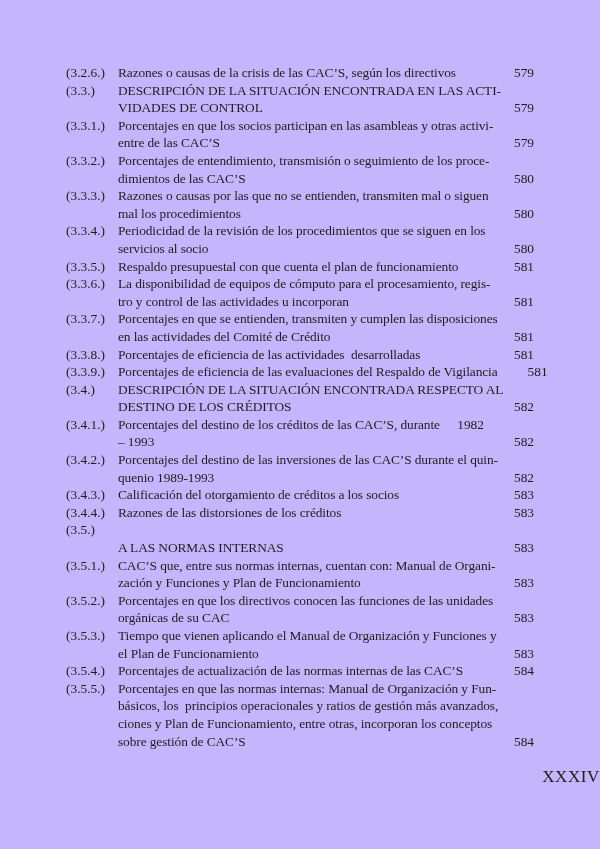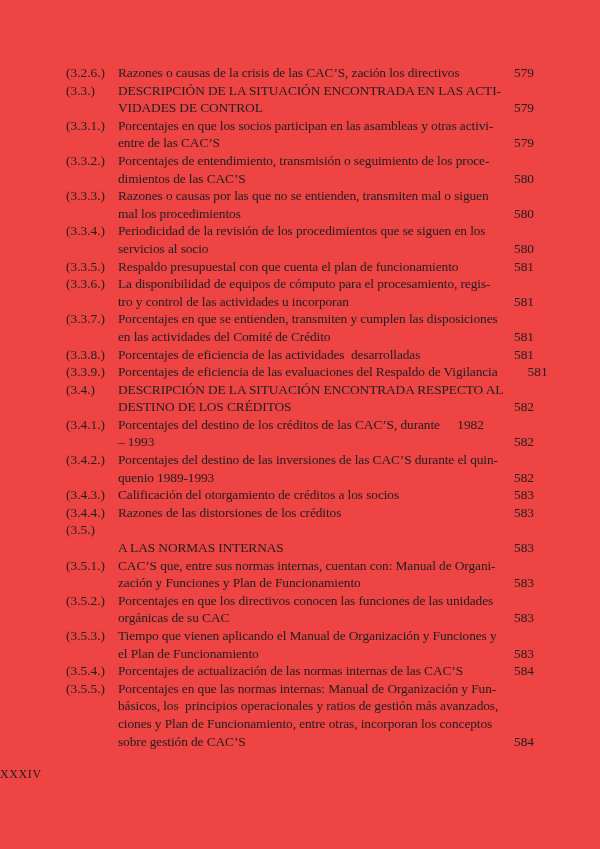--- a/index.html
+++ b/index.html
@@ -1,21 +1,21 @@
 <!DOCTYPE html>
 <html><head>
 <meta charset="utf-8">
 <style>
   html, body { margin: 0; padding: 0; background: #e8e8e6; }
   .page {
     position: relative;
     width: 600px;
     height: 849px;
     margin: 0 auto;
-    background: #ef4444;
+    background: #c4b5fd;
     color: #1e1e1e;
     font-family: "Liberation Serif", "DejaVu Serif", serif;
     overflow: hidden;
   }
   .toc {
     position: absolute;
     top: 64px;
     left: 66px;
     right: 58px; 
   }
@@ -47,34 +47,34 @@
     flex: none;
     width: 36px;
     text-align: center;
     white-space: pre;
   }
   .footer {
     position: absolute;
     top: 767px;
     left: 0;
     width: 600px;
-    text-align: left;
-    font-size: 12px;
+    text-align: right;
+    font-size: 17px;
     letter-spacing: 0.6px;
   }
 </style>
 </head>
 <body>
 
 <div class="page">
   <main class="toc" id="toc">
       <div class="entry">
         <div class="line">
     <span class="num">(3.2.6.)</span>
-    <span class="txt">Razones o causas de la crisis de las CAC’S, zación los directivos</span>
+    <span class="txt">Razones o causas de la crisis de las CAC’S, según los directivos</span>
     <span class="spacer"></span>
     <span class="tail"></span>
     <span class="pg">579</span>
   </div>
       </div>
       <div class="entry">
         <div class="line">
     <span class="num">(3.3.)</span>
     <span class="txt">DESCRIPCIÓN DE LA SITUACIÓN ENCONTRADA EN LAS ACTI-</span>
     <span class="spacer"></span>

